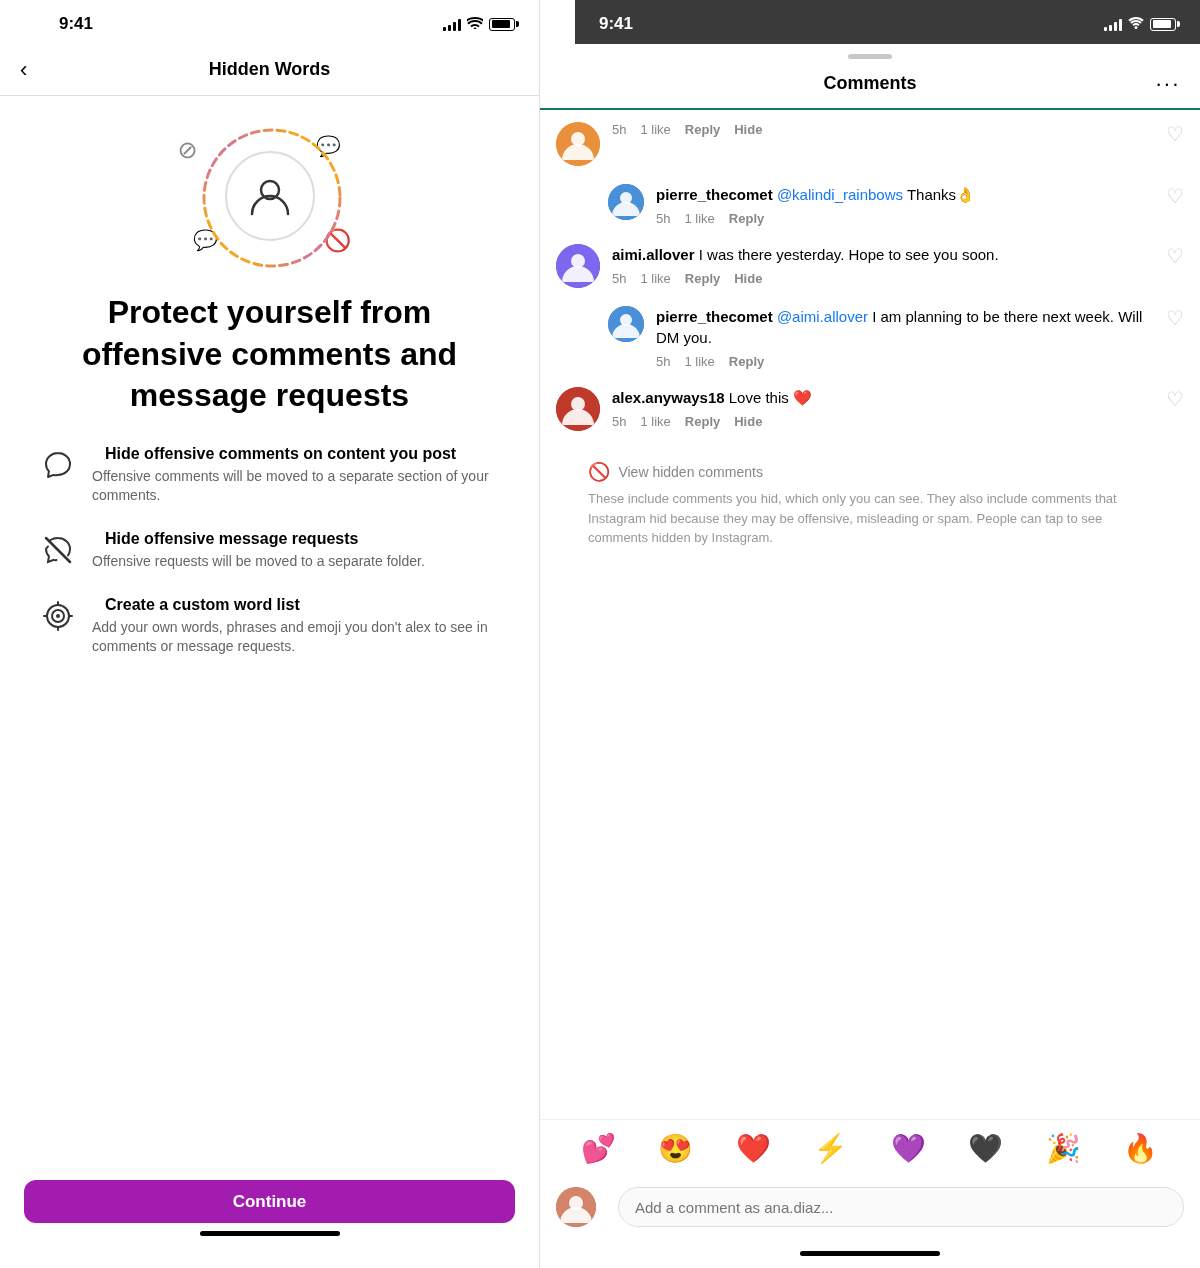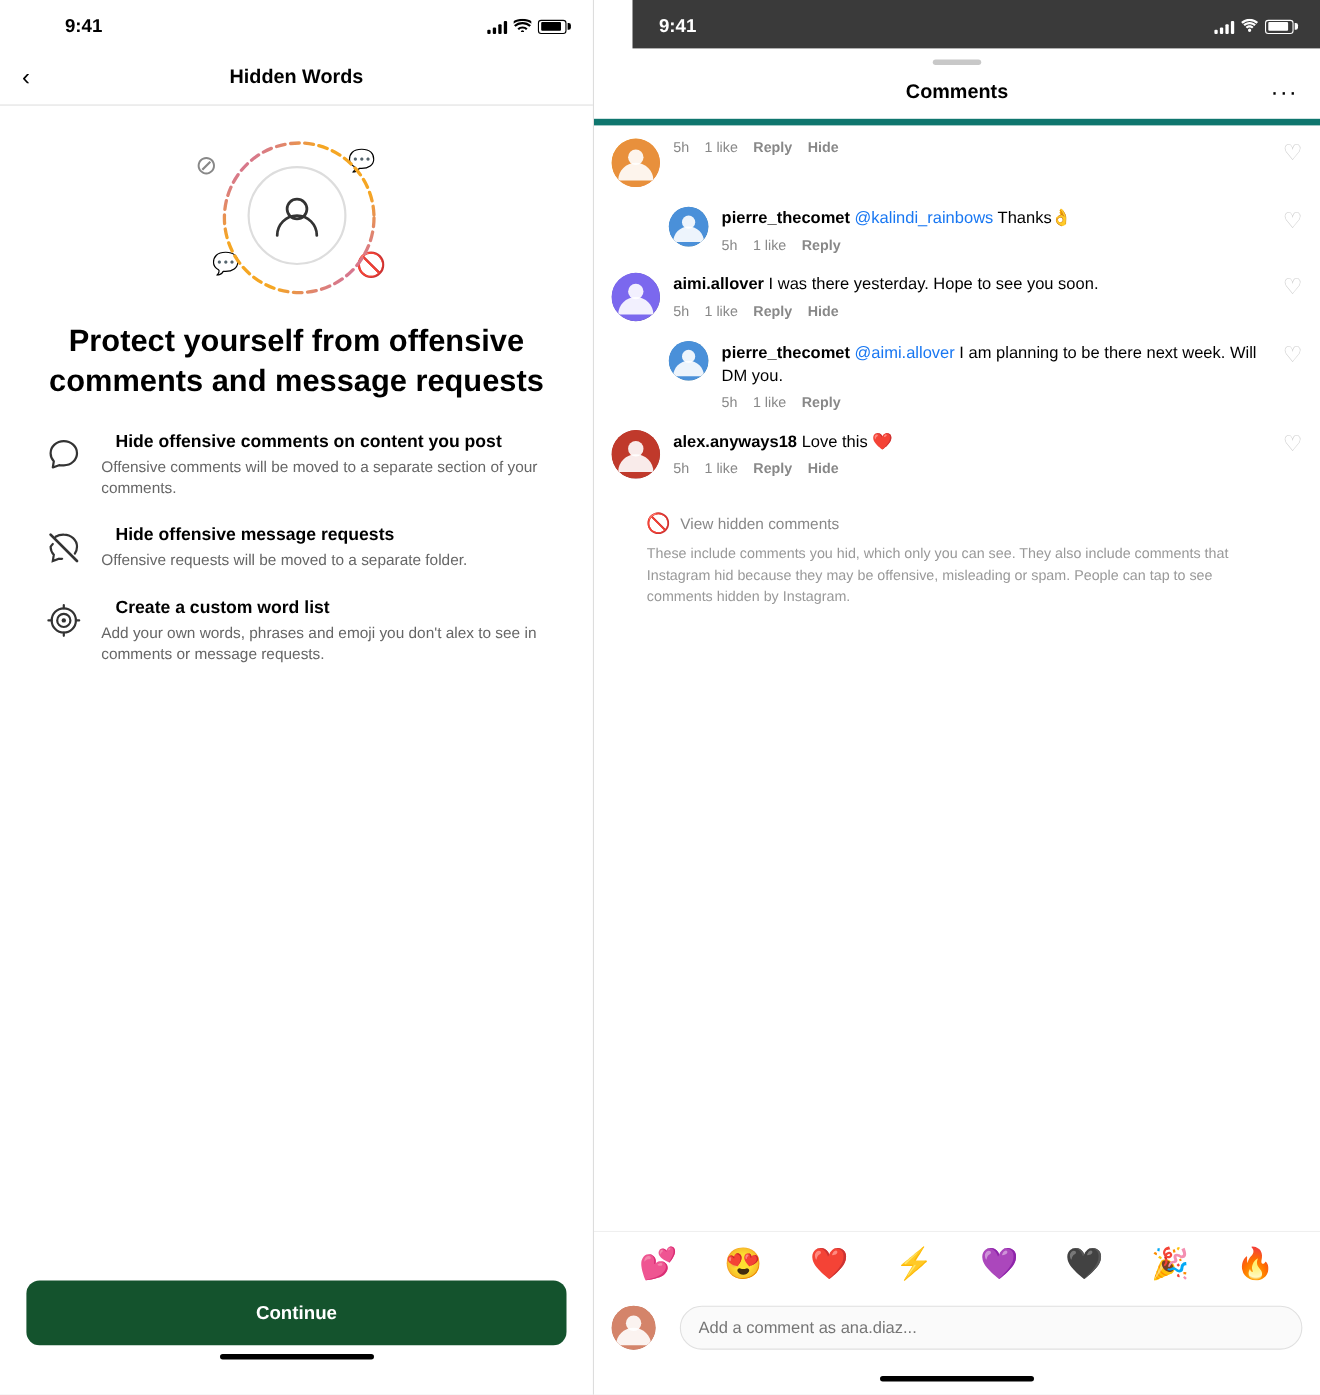--- a/index.html
+++ b/index.html
@@ -155,21 +155,21 @@
     }
     .dotted-ring svg {
       position: absolute;
       top: -2px;
       left: -2px;
       width: 144px;
       height: 144px;
     }
 
     .main-heading {
-      font-size: 28px;
+      font-size: 32px;
       font-weight: 800;
       color: #000;
       text-align: center;
       line-height: 1.3;
       margin-bottom: 28px;
     }
 
     .feature-list {
       width: 100%;
       display: flex;
@@ -206,22 +206,22 @@
       font-size: 14px;
       color: #666;
       line-height: 1.4;
     }
 
     .bottom-bar {
       padding: 16px 24px 32px;
     }
     .continue-btn {
       width: 100%;
-      height: 59px;
-      background: #14532d;
+      height: 43px;
+      background: #a21caf;
       color: #fff;
       border: none;
       border-radius: 12px;
       font-size: 17px;
       font-weight: 600;
       cursor: pointer;
     }
     .home-indicator {
       width: 140px;
       height: 5px;
@@ -262,21 +262,21 @@
       border-radius: 3px;
       margin: 10px auto 0;
     }
 
     .comments-header {
       display: flex;
       align-items: center;
       justify-content: center;
       padding: 14px 20px;
       position: relative;
-      border-bottom: 6px solid #0f766e;
+      border-bottom: 2px solid #0f766e;
     }
     .comments-title {
       font-size: 18px;
       font-weight: 700;
       color: #000;
     }
     .more-btn {
       position: absolute;
       right: 20px;
       font-size: 22px;

